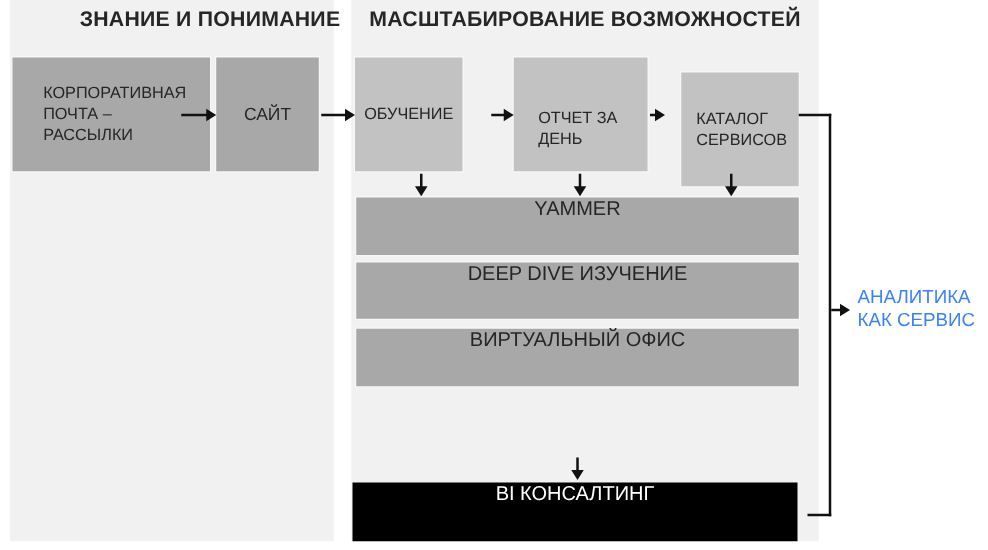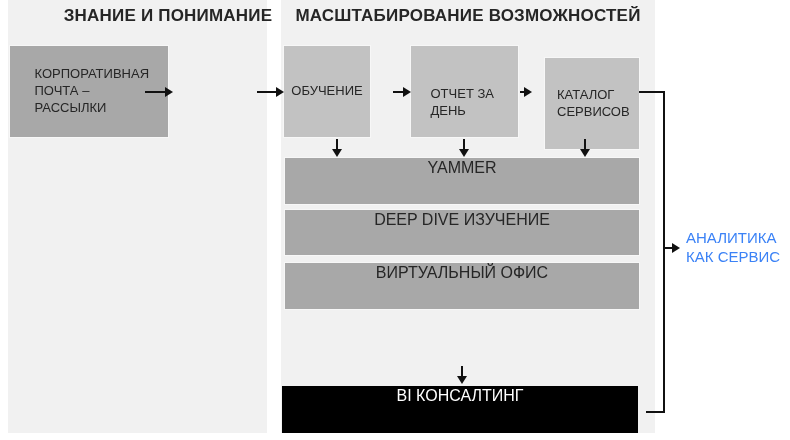--- a/index.html
+++ b/index.html
@@ -131,20 +131,23 @@
 
   <div class="panel" id="panel-left"></div>
   <div class="panel" id="panel-mid"></div>
 
   <div class="section-title" id="title-left">ЗНАНИЕ И ПОНИМАНИЕ</div>
   <div class="section-title" id="title-mid">МАСШТАБИРОВАНИЕ ВОЗМОЖНОСТЕЙ</div>
 
   <div class="fbox dark" id="box-corporate-mail">
     <span class="txt">КОРПОРАТИВНАЯ ПОЧТА – РАССЫЛКИ</span>
   </div>
+  <div class="fbox dark" id="box-site">
+    <span class="txt">САЙТ</span>
+  </div>
   <div class="fbox light" id="box-training">
     <span class="txt">ОБУЧЕНИЕ</span>
   </div>
   <div class="fbox light" id="box-daily-report">
     <span class="txt">ОТЧЕТ ЗА ДЕНЬ</span>
   </div>
   <div class="fbox light" id="box-service-catalog">
     <span class="txt">КАТАЛОГ СЕРВИСОВ</span>
   </div>
 

